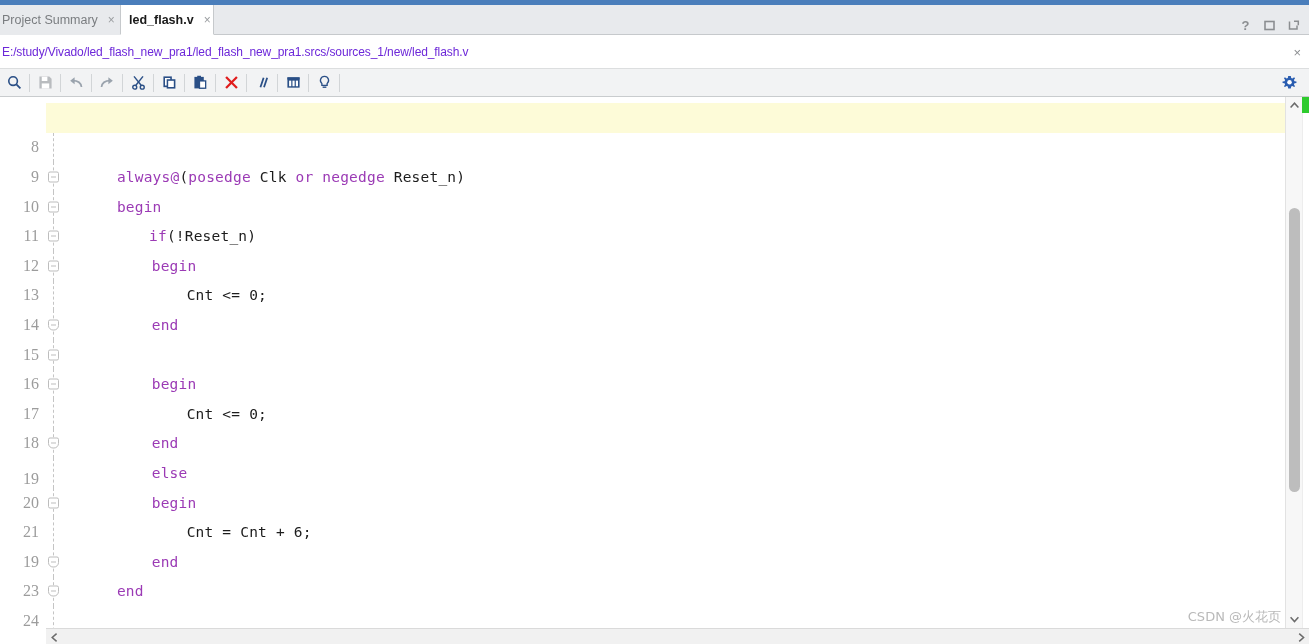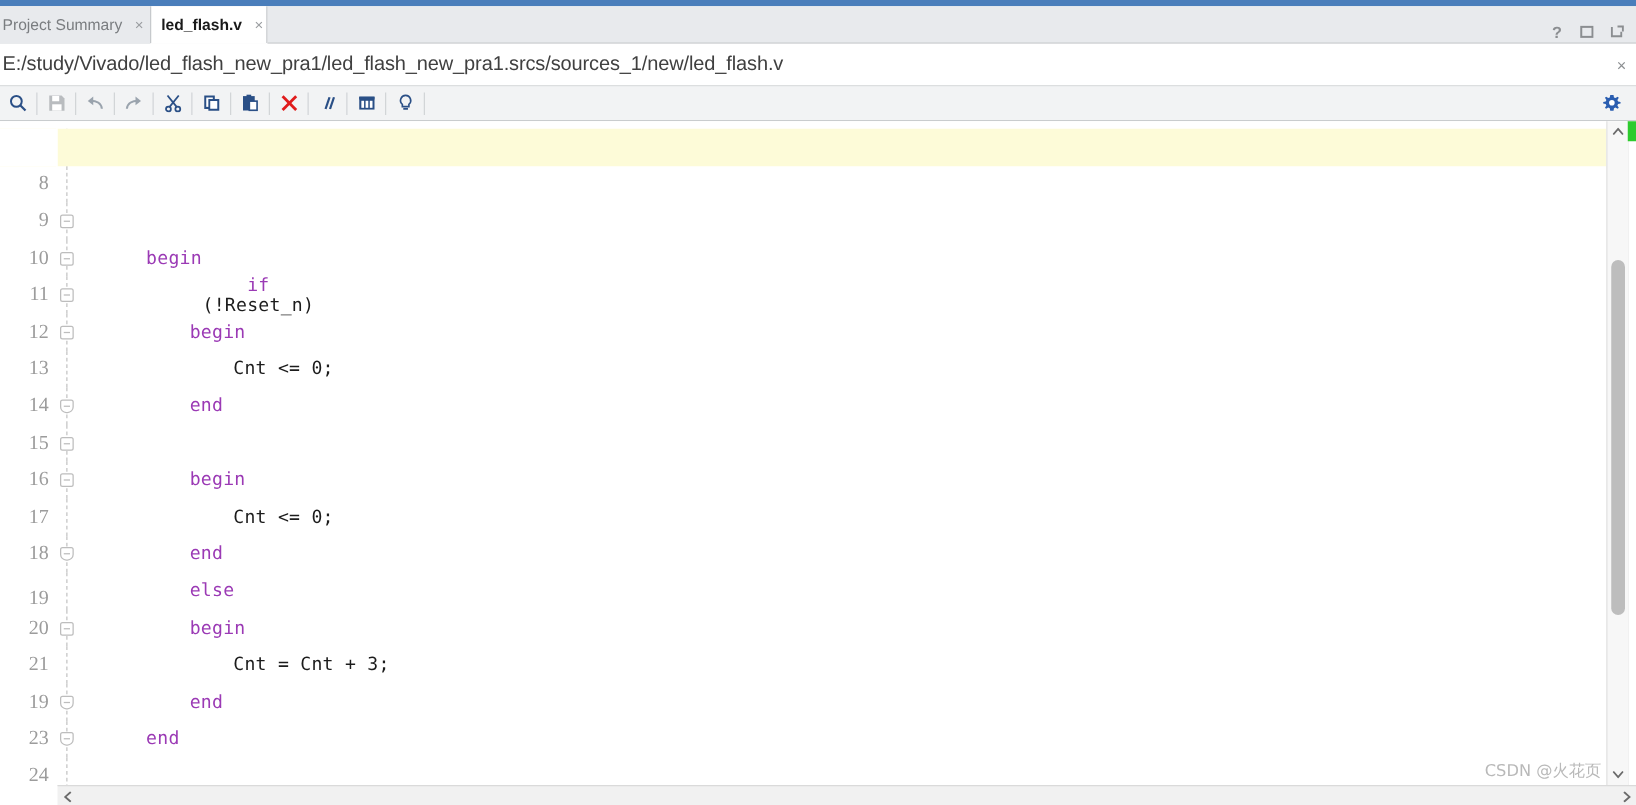--- a/index.html
+++ b/index.html
@@ -57,21 +57,21 @@
         color:#8b8e91; font-size:13px; line-height:1; }
   .wc svg { display:block; }
 
   
   .pathbar {
     position:absolute; left:0; top:35px; width:1309px; height:33px;
     background:#ffffff;
     display:flex; align-items:center;
   }
   .pathtext {
-    font-size:16px; color:#404040;
+    font-size:12px; color:#6d28d9;
     padding-left:2px; letter-spacing:-0.1px;
     white-space:nowrap;
   }
   .path-close {
     position:absolute; right:8px; top:50%; transform:translateY(-50%);
     font-size:13px; color:#8b8e91; line-height:1;
   }
 
   
   .toolbar {
@@ -405,31 +405,32 @@
         <div class="fold-dash" style="top: 420.4px;"></div>
         <div class="fold-dash" style="top: 450px;"></div>
         <div class="fold-box bottom" style="top: 464.8px;"></div>
         <div class="fold-dash" style="top: 479.6px;"></div>
         <div class="fold-box bottom" style="top: 494.4px;"></div>
         <div class="fold-dash" style="top: 509.2px;"></div>
       </div>
     <div class="code-area">
         <div class="codeline" style="top: 6px; left: 54.88px;"><span class="kwr">reg</span><span> [24:0] Cnt;</span><span class="caret"></span></div>
         <div class="codeline" style="top: 35.6px; left: 20px;"></div>
+        <div class="codeline" style="top: 65.2px; left: 54.88px;"><span class="kw">always@</span><span>(</span><span class="kw">posedge</span><span> Clk </span><span class="kw">or</span><span> </span><span class="kw">negedge</span><span> Reset_n)</span></div>
         <div class="codeline" style="top: 94.8px; left: 54.88px;"><span class="kw">begin</span></div>
-        <div class="codeline" style="top: 124.4px; left: 100px; flex-direction: column;"><span class="kw">if</span><span>(!Reset_n)</span></div>
+        <div class="codeline" style="top: 124.4px; left: 87px;"><span class="kw">if</span><span>(!Reset_n)</span></div>
         <div class="codeline" style="top: 154px; left: 89.76px;"><span class="kw">begin</span></div>
         <div class="codeline" style="top: 183.6px; left: 124.64px;"><span>Cnt &lt;= 0;</span></div>
         <div class="codeline" style="top: 213.2px; left: 89.76px;"><span class="kw">end</span></div>
         <div class="codeline" style="top: 272.4px; left: 89.76px;"><span class="kw">begin</span></div>
         <div class="codeline" style="top: 302px; left: 124.64px;"><span>Cnt &lt;= 0;</span></div>
         <div class="codeline" style="top: 331.6px; left: 89.76px;"><span class="kw">end</span></div>
         <div class="codeline" style="top: 361.2px; left: 89.76px;"><span class="kw">else</span></div>
         <div class="codeline" style="top: 390.8px; left: 89.76px;"><span class="kw">begin</span></div>
-        <div class="codeline" style="top: 420.4px; left: 124.64px;"><span>Cnt = Cnt + 3;</span></div>
+        <div class="codeline" style="top: 420.4px; left: 124.64px;"><span>Cnt = Cnt + 6;</span></div>
         <div class="codeline" style="top: 450px; left: 89.76px;"><span class="kw">end</span></div>
         <div class="codeline" style="top: 479.6px; left: 54.88px;"><span class="kw">end</span></div>
         <div class="codeline" style="top: 509.2px; left: 20px;"></div>
       </div>
   <div class="hl-band" style="top: 6px;"></div>
       <div class="hl-band-inner-gutter" style="top: 6px; background: rgb(255, 255, 255);"></div>
     </div>
 
   <div class="gutter-divider"></div>
 

